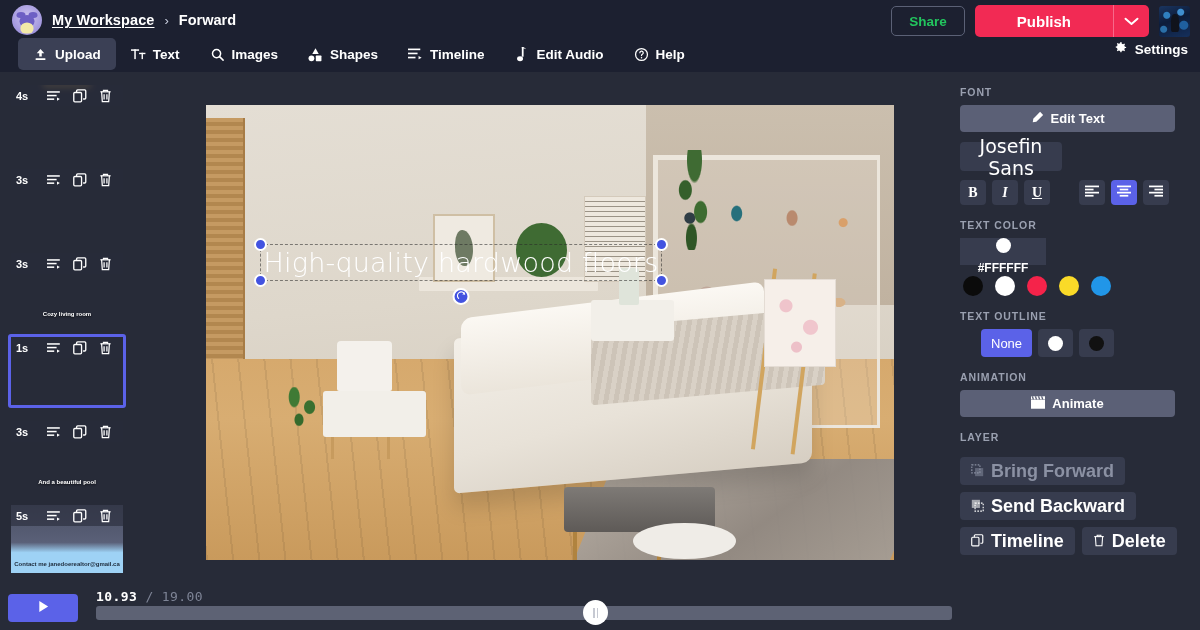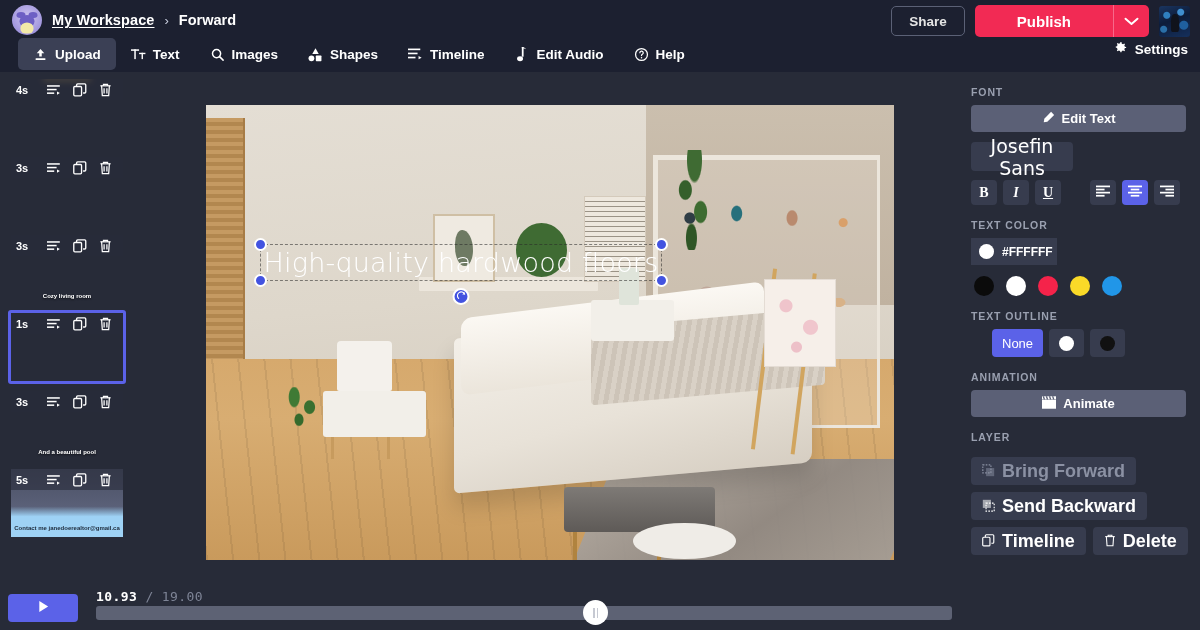--- a/index.html
+++ b/index.html
@@ -55,21 +55,21 @@
     color: #ffffff; font-size: 13.5px; font-weight: bold; cursor: pointer;
     white-space: nowrap;
   }
   .menu-item.active { background: #3b4055; }
   .menu-item .ic { display: inline-flex; align-items: center; justify-content: center; width: 15px; height: 15px; }
   .menu-item .ic svg { display: block; }
 
   .topright { position: absolute; right: 10px; top: 5px; display: flex; align-items: center; gap: 10px; }
   .share-btn {
     height: 30px; padding: 0 17px; border: 1px solid #5b6176; border-radius: 5px;
-    background: transparent; color: #e5e5e5; font-size: 13.5px; font-weight: bold;
+    background: transparent; color: #22c55e; font-size: 13.5px; font-weight: bold;
     display: flex; align-items: center; cursor: pointer;
     font-family: "Liberation Sans", sans-serif;
   }
   .publish-wrap {
     display: flex; align-items: stretch; height: 32px; border-radius: 5px; overflow: hidden;
   }
   .publish-btn {
     background: #f22a54; color: #ffffff; border: none; cursor: pointer;
     font-size: 15px; font-weight: bold; padding: 0 42px;
     font-family: "Liberation Sans", sans-serif;
@@ -99,21 +99,21 @@
     display: flex; align-items: center; gap: 7px; cursor: pointer;
   }
   .settings-row .lab { color: #ffffff; font-size: 13.5px; font-weight: bold; }
 
   
   .left {
     position: absolute; left: 0; top: 72px; width: 135px; height: 558px;
     background: #272b38; overflow: hidden;
   }
   .thumb {
-    position: relative; width: 118px; height: 74px; margin: 4px 0 0 8px;
+    position: relative; width: 118px; height: 74px; margin: 10px 0 0 8px;
     border-radius: 3px; overflow: hidden; cursor: pointer;
     border: 3px solid transparent;
   }
   .thumb.sel { border-color: #5b62e8; }
   .thumb-img { position: absolute; inset: 0; }
   .thumb-bar {
     position: absolute; left: 0; top: 0; right: 0; height: 21px;
     background: rgba(40,44,58,.62);
     display: flex; align-items: center; gap: 0px; padding: 0 5px;
   }
@@ -376,21 +376,21 @@
   .h-br { right: -7px; bottom: -7px; }
   .rot-handle {
     position: absolute; left: 50%; transform: translateX(-50%); top: 43px;
     width: 17px; height: 17px; border-radius: 50%;
     background: #4353e0; border: 2px solid #ffffff;
     display: flex; align-items: center; justify-content: center; cursor: pointer;
   }
 
   
   .right {
-    position: absolute; right: 4px; top: 72px; width: 235px; height: 558px;
+    position: absolute; right: 15px; top: 72px; width: 235px; height: 558px;
     background: #272b38; padding: 14px 16px 0 10px;
   }
   .sect-label {
     color: #9aa0b0; font-size: 10.5px; font-weight: bold;
     letter-spacing: .9px; margin: 0 0 7px 0;
   }
   .btn-wide {
     width: 215px; height: 27px; border-radius: 4px; border: none; cursor: pointer;
     background: #5b6076; color: #ffffff; font-size: 13px; font-weight: bold;
     display: flex; align-items: center; justify-content: center; gap: 7px;
@@ -410,21 +410,21 @@
     display: flex; align-items: center; justify-content: center;
     font-size: 14px; font-weight: bold; margin-right: 6px;
     font-family: "Liberation Serif", serif;
   }
   .sq-btn.act { background: #5b62e8; }
   .fmt-spacer { flex: 1; }
   .swatch-row { display: flex; gap: 12px; margin-top: 11px; padding-left: 3px; }
   .swatch { width: 20px; height: 20px; border-radius: 50%; cursor: pointer; }
   .color-field {
     width: 86px; height: 27px; border-radius: 0; background: #373c4e;
-    display: flex; align-items: center; gap: 8px; padding: 0 8px; cursor: pointer;
+    display: flex; align-items: center; gap: 8px; padding: 0 8px; cursor: pointer; flex-direction: column;
   }
   .color-dot { width: 15px; height: 15px; border-radius: 50%; background: #ffffff; flex: none; }
   .color-hex { color: #ffffff; font-size: 12px; font-weight: bold; }
   .outline-row { display: flex; gap: 6px; margin-top: 7px; margin-left: 21px; }
   .outline-btn {
     height: 28px; min-width: 28px; border-radius: 4px; background: #373c4e;
     border: none; cursor: pointer; color: #ffffff; font-size: 13px;
     display: flex; align-items: center; justify-content: center; padding: 0 10px;
     font-family: "Liberation Sans", sans-serif;
   }

